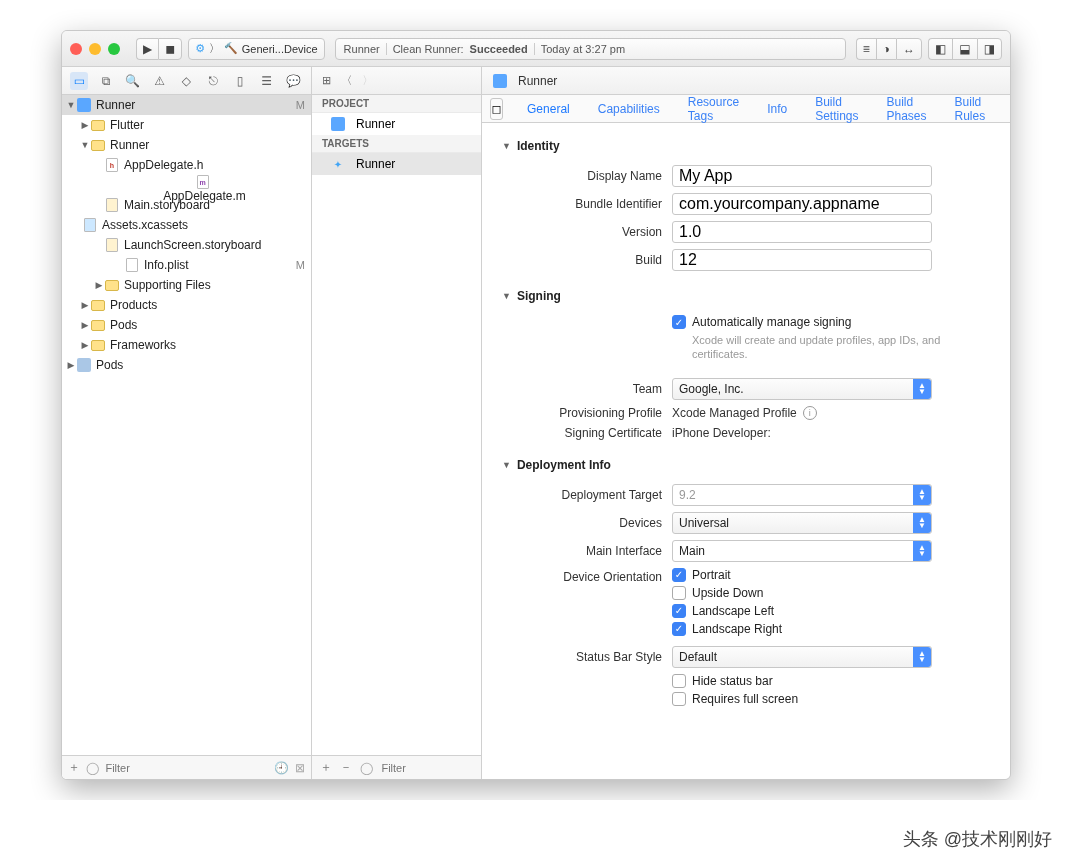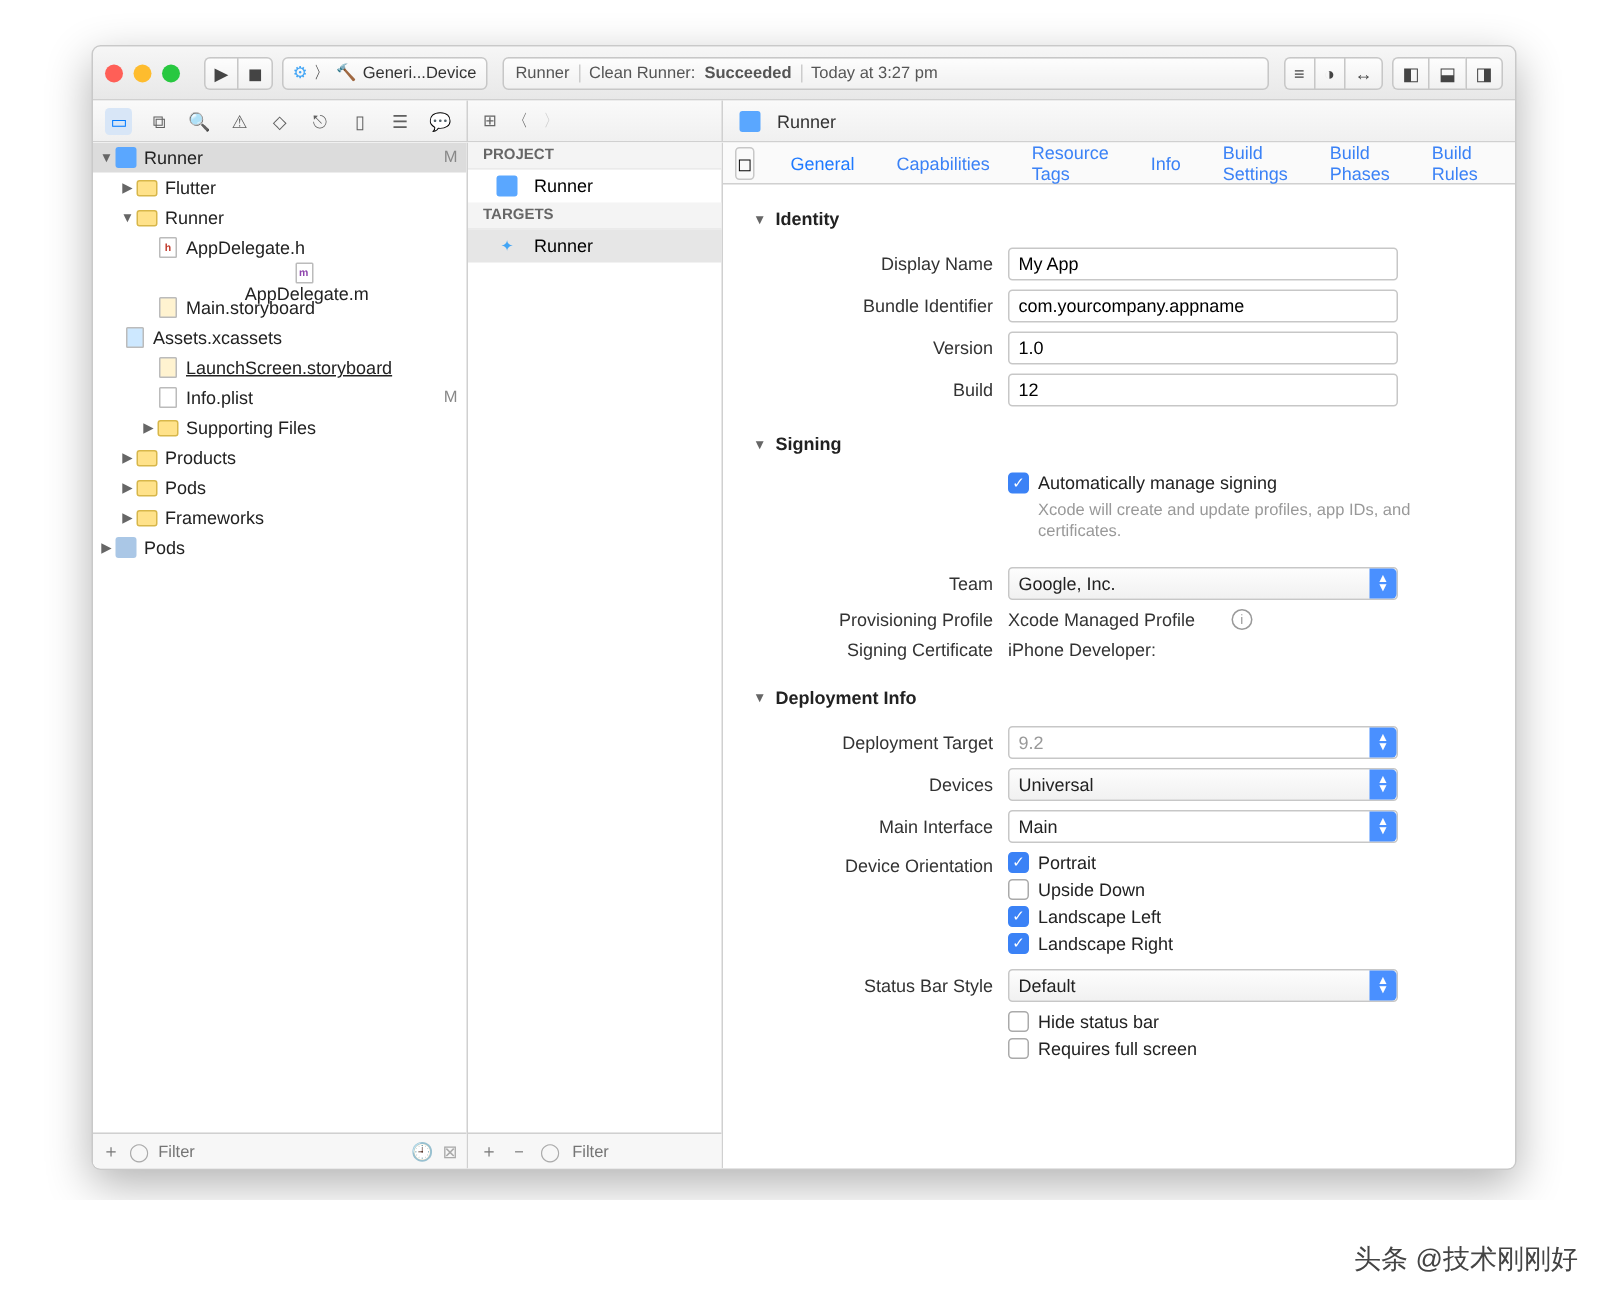--- a/index.html
+++ b/index.html
@@ -59,32 +59,32 @@
 .tab.active { color: #1f7aff; }
 .tab-icon { width: 22px; height: 22px; border: 1px solid #c7c7c7; border-radius: 3px; margin-right: 10px; display: flex; align-items: center; justify-content: center; }
 
 .content { flex: 1; overflow: auto; padding: 10px 20px 20px 20px; font-size: 12px; color: #222; }
 .section { margin: 6px 0 18px; }
 .sec-head { display: flex; align-items: center; gap: 6px; font-weight: bold; font-size: 12px; margin-bottom: 12px; }
 .sec-head .tri { font-size: 9px; color: #666; }
 .form-row { display: flex; align-items: center; margin-bottom: 6px; }
 .form-label { width: 170px; text-align: right; padding-right: 10px; color: #333; font-size: 12px; }
 .form-field { flex: 1; }
-.text-input { width: 260px; height: 22px; border: 1px solid #c7c7c7; border-radius: 3px; padding: 0 6px; font-size: 12px; background: #fff; }
+.text-input { width: 260px; height: 22px; border: 1px solid #c7c7c7; border-radius: 3px; padding: 0 6px; font-size: 16px; background: #fff; }
 .select { width: 260px; height: 22px; border: 1px solid #c7c7c7; border-radius: 3px; padding: 0 6px; font-size: 12px; background: linear-gradient(#fdfdfd,#f1f1f1); display: flex; align-items: center; position: relative; }
 .select::after { content: ""; position: absolute; right: 0; top: 0; width: 18px; height: 100%; background: #4a90ff; border-radius: 0 3px 3px 0; }
 .select .arrows { position: absolute; right: 5px; color: #fff; font-size: 8px; z-index: 1; line-height: 6px; }
 .combo { width: 260px; height: 22px; border: 1px solid #c7c7c7; border-radius: 3px; padding: 0 6px; font-size: 12px; background: #fff; display: flex; align-items: center; position: relative; color: #999; }
 .combo::after { content: ""; position: absolute; right: 0; top: 0; width: 18px; height: 100%; background: #4a90ff; border-radius: 0 3px 3px 0; }
 .combo .arrows { position: absolute; right: 5px; color: #fff; font-size: 8px; z-index: 1; line-height: 6px; }
 .checkbox-row { display: flex; align-items: center; gap: 6px; margin-bottom: 4px; }
 .cb { width: 14px; height: 14px; border: 1px solid #aaa; border-radius: 3px; background: #fff; display: flex; align-items: center; justify-content: center; font-size: 10px; color: #fff; }
 .cb.checked { background: #3b82f6; border-color: #3b82f6; }
 .subtext { font-size: 11px; color: #999; margin-left: 20px; margin-top: 2px; margin-bottom: 10px; max-width: 280px; line-height: 1.3; }
-.static-val { font-size: 12px; color: #333; display: flex; align-items: center; gap: 24px; }
+.static-val { font-size: 12px; color: #333; display: flex; align-items: center; gap: 6px; }
 .info-i { width: 14px; height: 14px; border: 1px solid #999; border-radius: 50%; display: inline-flex; align-items: center; justify-content: center; font-size: 9px; color: #999; }
 
 .watermark { position: fixed; bottom: 10px; right: 20px; font-size: 18px; color: #444; font-weight: 500; }
 </style>
 </head>
 <body>
 
 <div class="window">
 
   <div class="titlebar">
@@ -191,27 +191,27 @@
               <span class="file" style="background:#fff3d0;"></span>
             </span>
             <span>Main.storyboard</span>
         </div>
         <div class="tree-row" style="padding-left:20px;">
           <span class="ficon">
               <span class="file" style="background:#cde8ff;"></span>
             </span>
             <span>Assets.xcassets</span>
         </div>
-        <div class="tree-row" style="padding-left:42px;text-decoration:underline;">
+        <div class="tree-row" style="padding-left:42px;">
           <span class="ficon">
               <span class="file" style="background:#fff3d0;"></span>
             </span>
             <span>LaunchScreen.storyboard</span>
         </div>
-        <div class="tree-row" style="padding-left:42px;">
+        <div class="tree-row" style="padding-left:62px;">
           <span class="ficon">
               <span class="file"></span>
             </span>
             <span>Info.plist</span>
           <span class="badge-m">M</span>
         </div>
         <div class="tree-row" style="padding-left:32px;">
           <span class="disclosure">▶</span>
             <span class="ficon">
               <span class="folder"></span>

